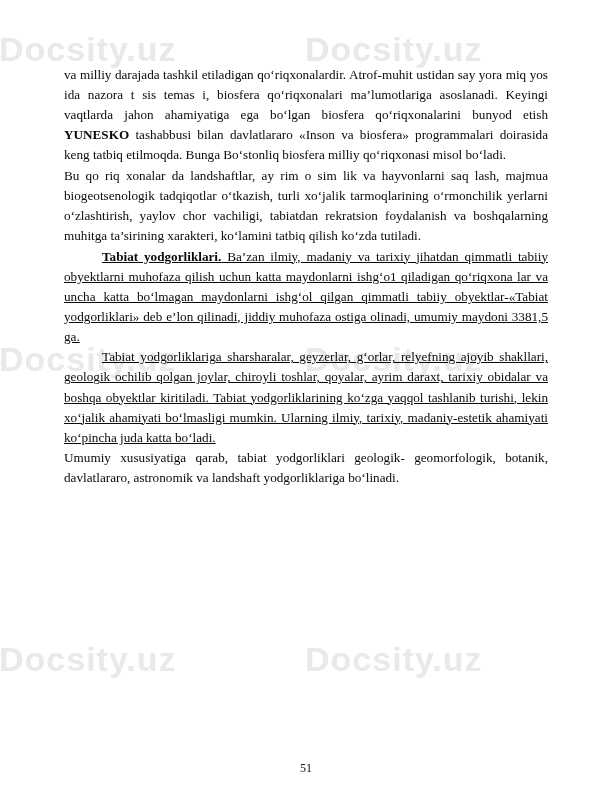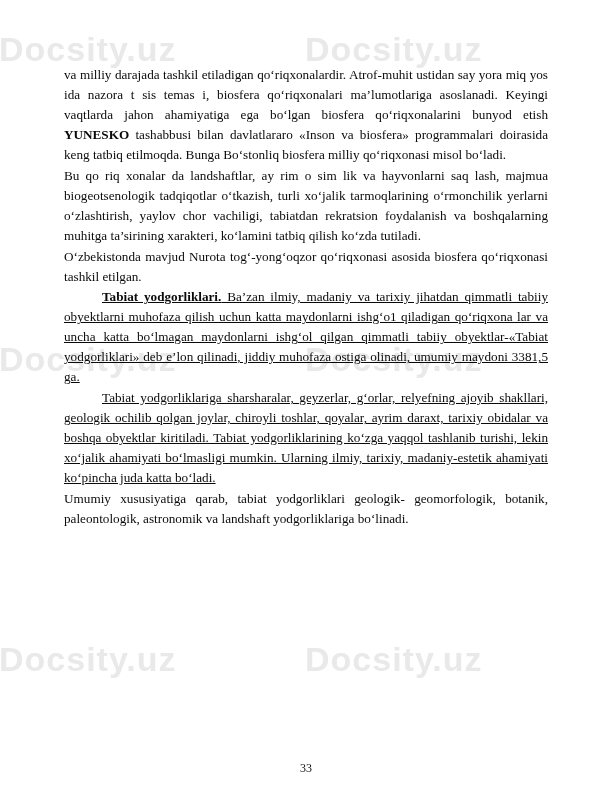--- a/index.html
+++ b/index.html
@@ -85,20 +85,19 @@
   <div class="wm wm-3">Docsity.uz</div>
   <div class="wm wm-4">Docsity.uz</div>
   <div class="wm wm-5">Docsity.uz</div>
   <div class="wm wm-6">Docsity.uz</div>
 </div>
 
 <div class="page">
   <div class="content" id="body-text">
       <p><span>va milliy darajada tashkil etiladigan qo‘riqxonalardir. Atrof-muhit ustidan say yora miq yos ida nazora t sis temas i, biosfera qo‘riqxonalari ma’lumotlariga asoslanadi. Keyingi vaqtlarda jahon ahamiyatiga ega bo‘lgan biosfera qo‘riqxonalarini bunyod etish </span><span class="b">YUNESKO</span><span> tashabbusi bilan davlatlararo «Inson va biosfera» programmalari doirasida keng tatbiq etilmoqda. Bunga Bo‘stonliq biosfera milliy qo‘riqxonasi misol bo‘ladi.</span></p>
       <p><span>Bu qo riq xonalar da landshaftlar, ay rim o sim lik va hayvonlarni saq lash, majmua biogeotsenologik tadqiqotlar o‘tkazish, turli xo‘jalik tarmoqlarining o‘rmonchilik yerlarni o‘zlashtirish, yaylov chor vachiligi, tabiatdan rekratsion foydalanish va boshqalarning muhitga ta’sirining xarakteri, ko‘lamini tatbiq qilish ko‘zda tutiladi.</span></p>
-      <p><span>O‘zbekistonda mavjud Nurota tog‘-yong‘oqzor qo‘riqxonasi asosida biosfera qo‘riqxonasi tashkil etilgan.</span></p>
       <p class="indent"><span class="b">Tabiat yodgorliklari.</span><span> Ba’zan ilmiy, madaniy va tarixiy jihatdan qimmatli tabiiy obyektlarni muhofaza qilish uchun katta maydonlarni ishg‘o1 qiladigan qo‘riqxona lar va uncha katta bo‘lmagan maydonlarni ishg‘ol qilgan qimmatli tabiiy obyektlar-«Tabiat yodgorliklari» deb e’lon qilinadi, jiddiy muhofaza ostiga olinadi, umumiy maydoni 3381,5 ga.</span></p>
       <p class="indent"><span>Tabiat yodgorliklariga sharsharalar, geyzerlar, g‘orlar, relyefning ajoyib shakllari, geologik ochilib qolgan joylar, chiroyli toshlar, qoyalar, ayrim daraxt, tarixiy obidalar va boshqa obyektlar kiritiladi. Tabiat yodgorliklarining ko‘zga yaqqol tashlanib turishi, lekin xo‘jalik ahamiyati bo‘lmasligi mumkin. Ularning ilmiy, tarixiy, madaniy-estetik ahamiyati ko‘pincha juda katta bo‘ladi.</span></p>
-      <p><span>Umumiy xususiyatiga qarab, tabiat yodgorliklari geologik- geomorfologik, botanik, paleontologik, astronomik va landshaft yodgorliklariga bo‘linadi.</span></p>
+      <p><span>Umumiy xususiyatiga qarab, tabiat yodgorliklari geologik- geomorfologik, botanik, davlatlararo, astronomik va landshaft yodgorliklariga bo‘linadi.</span></p>
     </div>
 </div>
 
-<div class="pagenum">33</div>
+<div class="pagenum">51</div>
 
 </body></html>

